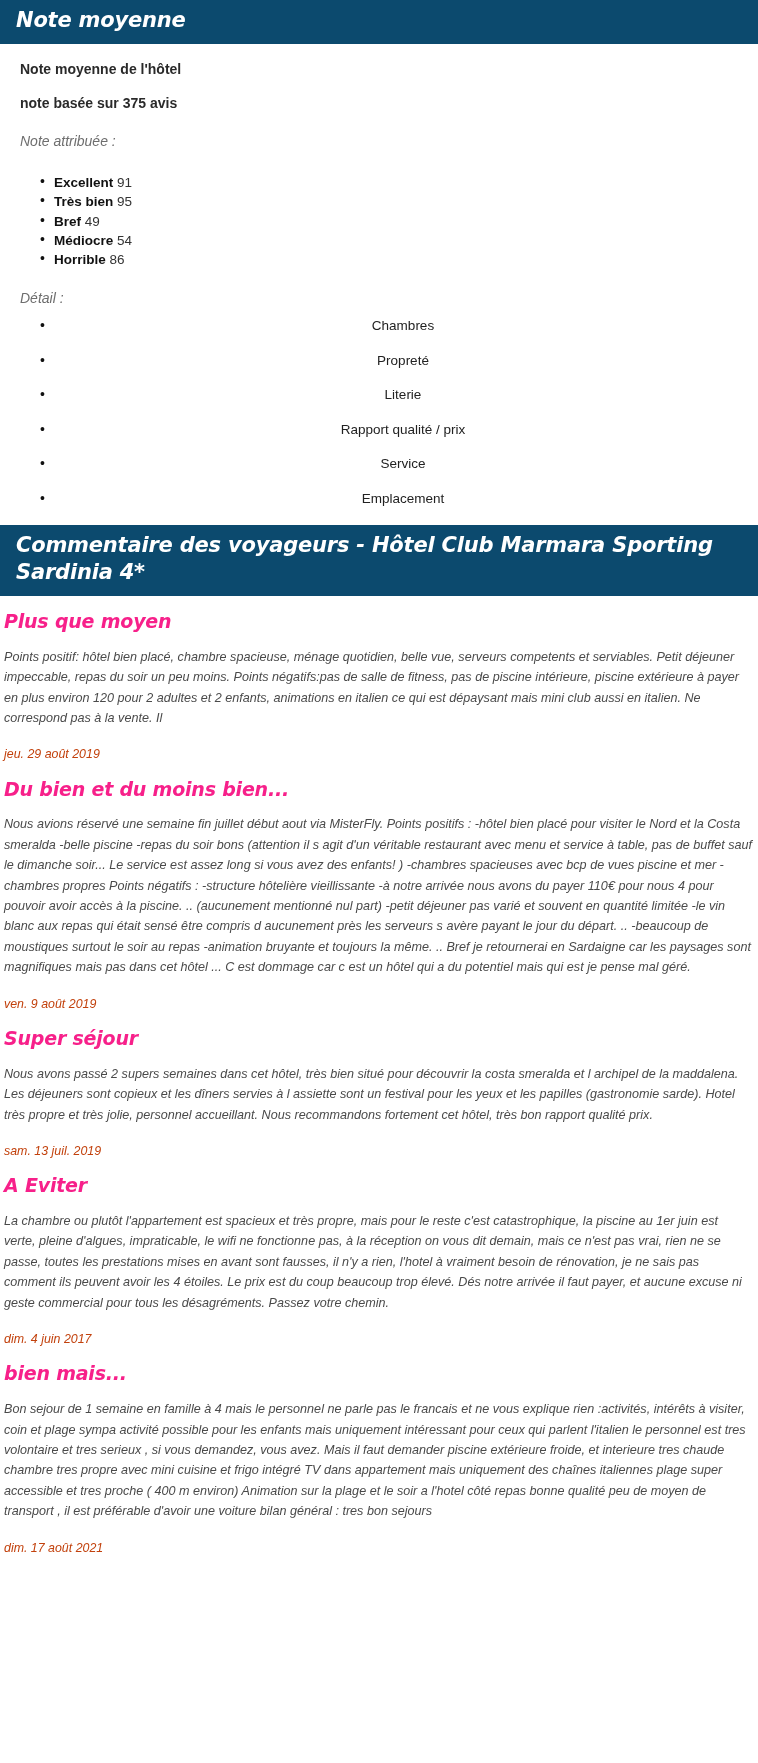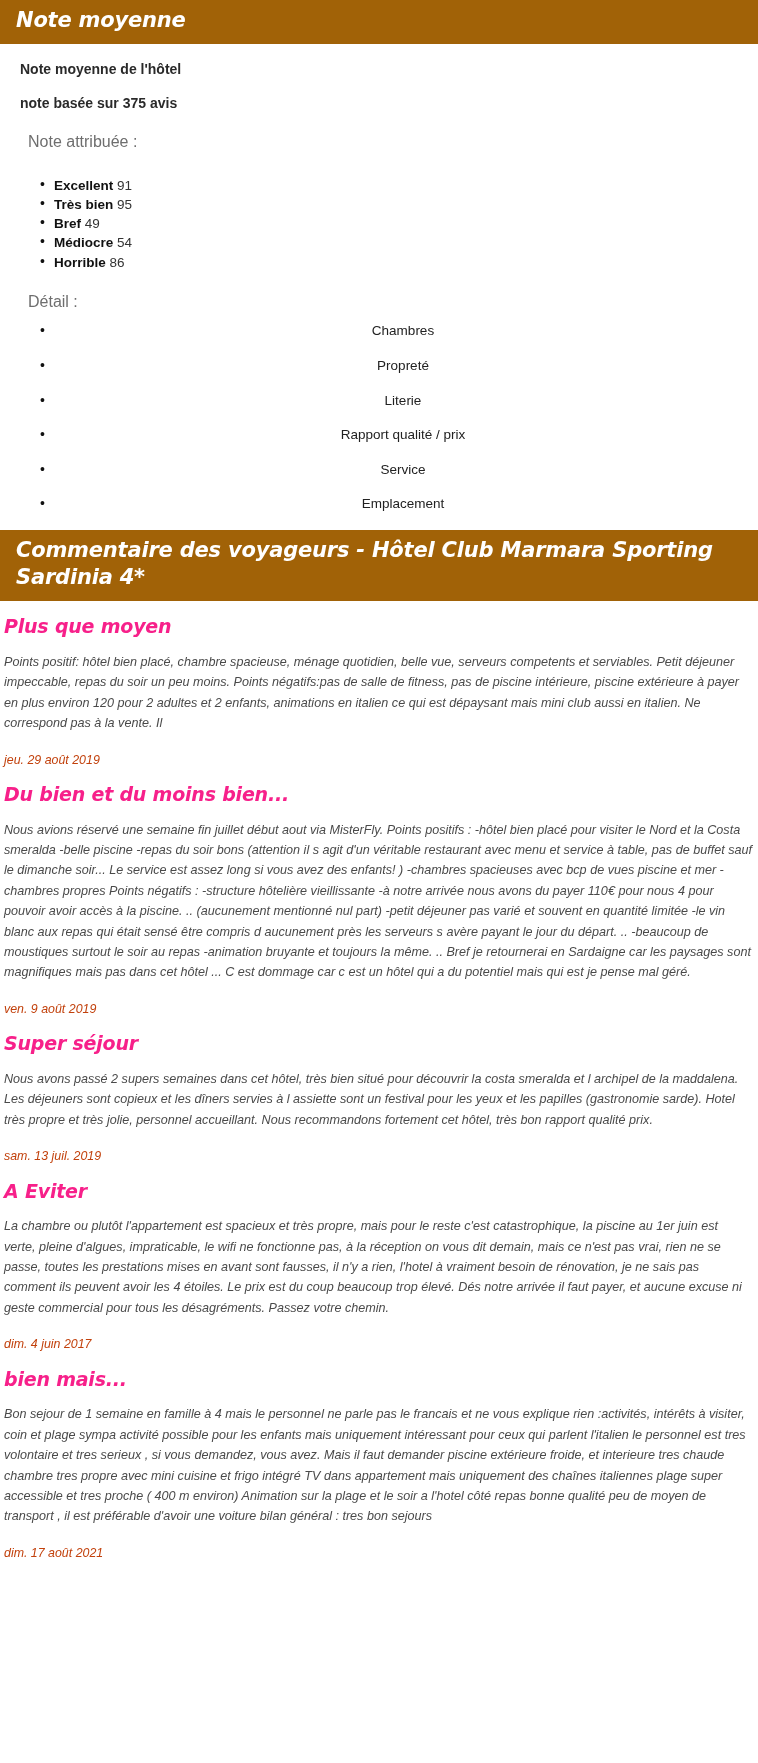--- a/index.html
+++ b/index.html
@@ -9,21 +9,21 @@
   }
   body {
     width: 758px;
     font-family: "Liberation Sans", sans-serif;
     color: #333333;
     -webkit-font-smoothing: antialiased;
   }
 
   
   .banner {
-    background: #a16207;
+    background: #0c4a6e;
     color: #ffffff;
     padding: 7px 28px 9px 16px;
     box-sizing: border-box;
   }
   .banner h2 {
     margin: 0;
     font-family: "DejaVu Sans", sans-serif;
     font-style: italic;
     font-weight: bold;
     font-size: 21px;
@@ -36,22 +36,23 @@
     padding: 0 6px 0 20px;
   }
   .rating-block p.plain {
     margin: 16px 0 16px 0;
     font-size: 14px;
     font-weight: 600;
     color: #2a2a2a;
     line-height: 1.3;
   }
   .rating-block p.subtle {
-    margin: 20px 0 10px 8px;
-    font-size: 16px;
+    margin: 20px 0 10px 0;
+    font-size: 14px;
+    font-style: italic;
     color: #6e6e6e;
     line-height: 1.3;
   }
   ul.score-list {
     margin: 23px 0 6px 0;
     padding-left: 34px;
     list-style: none;
   }
   ul.score-list li {
     font-size: 13.5px;

